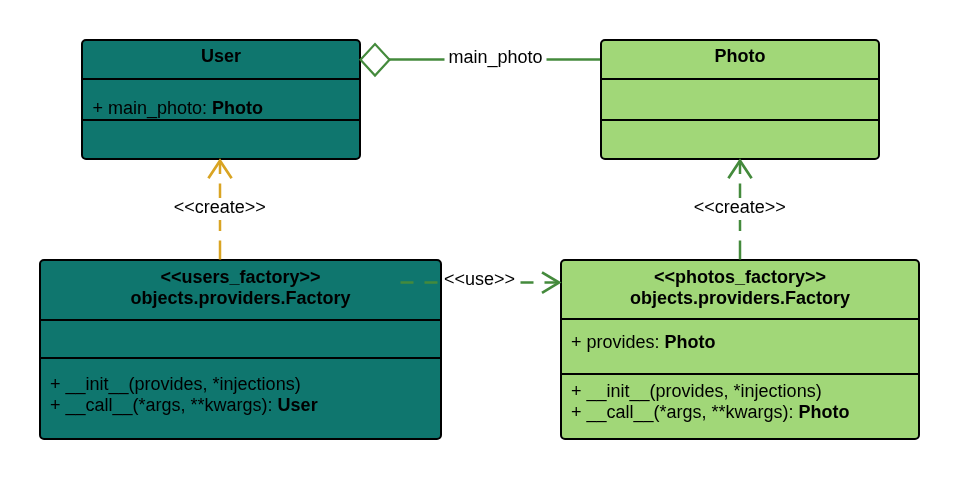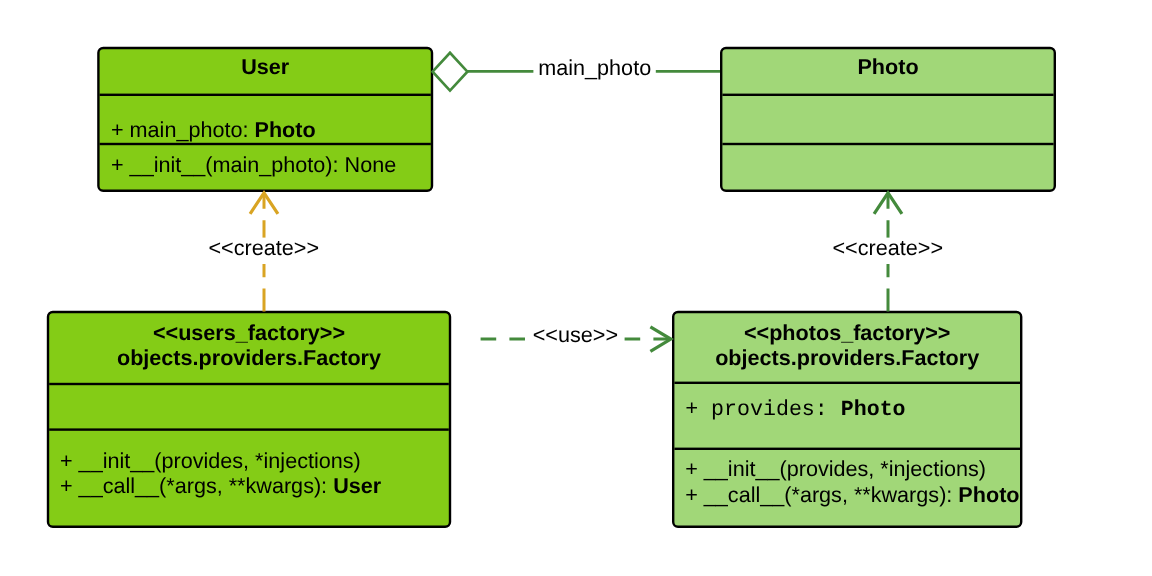--- a/index.html
+++ b/index.html
@@ -1,55 +1,54 @@
 <!DOCTYPE html>
 <html><head>
 <meta charset="utf-8">
 <style>
   html,body{margin:0;padding:0;}
   body{width:960px;height:480px;background:#ffffff;position:relative;overflow:hidden;
        font-family:"Liberation Sans", sans-serif;color:#000;font-size:18px;}
   .box{position:absolute;box-sizing:border-box;border:2px solid #000;border-radius:5px;}
-  .yellow{background:#84cc16;}
+  .yellow{background:#0f766e;}
   .green{background:#A1D778;}
   .div{position:absolute;left:0;width:100%;height:2px;background:#000;}
   .t{position:absolute;white-space:nowrap;line-height:20.3px;}
   .ttl{left:0;width:100%;text-align:center;font-weight:bold;}
   svg{position:absolute;left:0;top:0;}
   .lbl{font-size:18px;fill:#000;font-family:"Liberation Sans",sans-serif;}
 </style>
 </head>
 <body>
 
 <div class="box yellow" style="left:81px;top:39px;width:280px;height:121px;">
   <div class="div" style="top:36.5px;"></div>
   <div class="div" style="top:78px;"></div>
   <div class="t ttl" style="top:5px;">User</div>
   <div class="t" style="top:57px;left:9.5px;">+ main_photo: <b>Photo</b></div>
-  <div class="t" style="top:85.6px;left:9.5px;">+ __init__(main_photo): None</div>
 </div>
 
 <div class="box green" style="left:600px;top:39px;width:280px;height:121px;">
   <div class="div" style="top:36.5px;"></div>
   <div class="div" style="top:78px;"></div>
   <div class="t ttl" style="top:5px;">Photo</div>
 </div>
 
-<div class="box yellow" style="left:39px;top:259px;width:337px;height:181px;">
+<div class="box yellow" style="left:39px;top:259px;width:403px;height:181px;">
   <div class="div" style="top:57.7px;"></div>
   <div class="div" style="top:95.9px;"></div>
   <div class="t ttl" style="top:6.3px;">&lt;&lt;users_factory&gt;&gt;<br>objects.providers.Factory</div>
   <div class="t" style="top:113.4px;left:9px;">+ __init__(provides, *injections)<br>+ __call__(*args, **kwargs): <b>User</b></div>
 </div>
 
-<div class="box green" style="left:560px;top:259px;width:292px;height:181px;">
+<div class="box green" style="left:560px;top:259px;width:360px;height:181px;">
   <div class="div" style="top:57.3px;"></div>
   <div class="div" style="top:111.8px;"></div>
   <div class="t ttl" style="top:6.3px;">&lt;&lt;photos_factory&gt;&gt;<br>objects.providers.Factory</div>
-  <div class="t" style="top:71.1px;left:9px;font-family:Liberation Mono, monospace;">+ provides: <b>Photo</b></div>
+  <div class="t" style="top:71.1px;left:9px;">+ provides: <b>Photo</b></div>
   <div class="t" style="top:120.4px;left:9px;">+ __init__(provides, *injections)<br>+ __call__(*args, **kwargs): <b>Photo</b></div>
 </div>
 
 <svg width="960" height="480" viewBox="0 0 960 480">
 
   <line x1="388" y1="59.5" x2="600" y2="59.5" stroke="#448a3c" stroke-width="2.3"></line>
   <rect x="444.5" y="47" width="102" height="25" fill="#ffffff"></rect>
   <text class="lbl" x="495.6" y="62.8" text-anchor="middle">main_photo</text>
   <polygon points="360.5,59.7 375,44 389.5,59.7 375,75.5" fill="#ffffff" stroke="#448a3c" stroke-width="2.2"></polygon>
 

